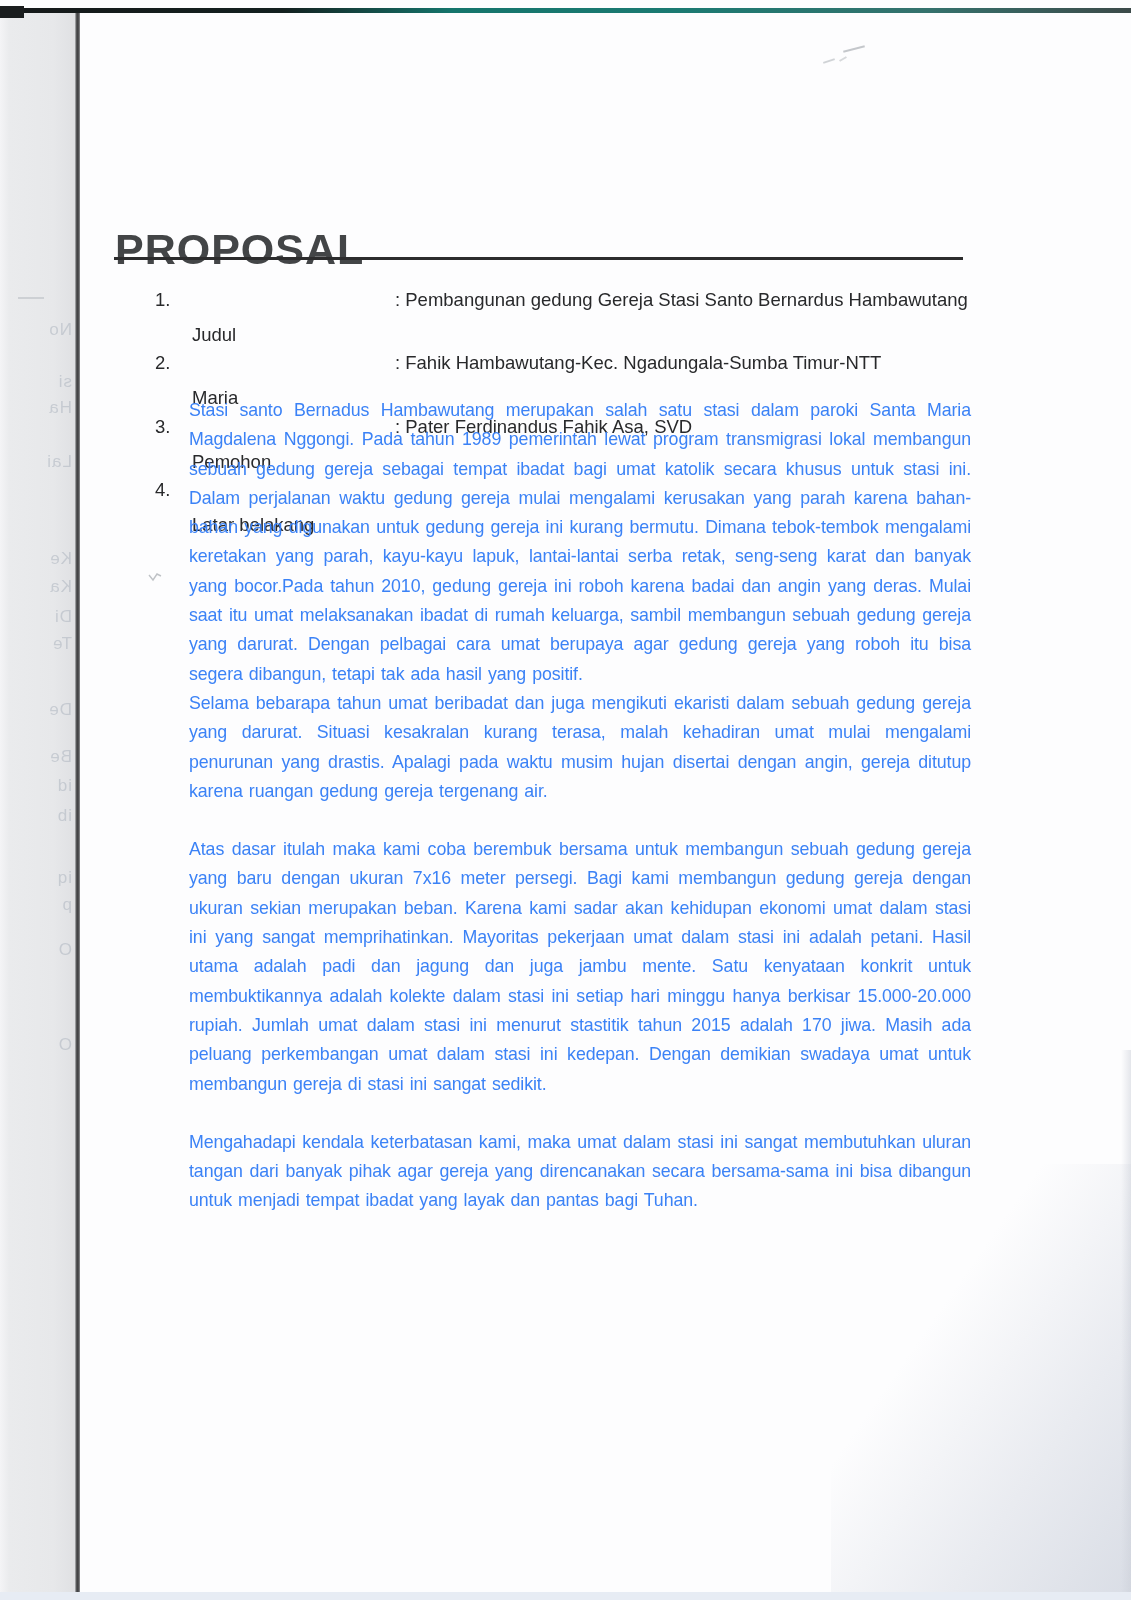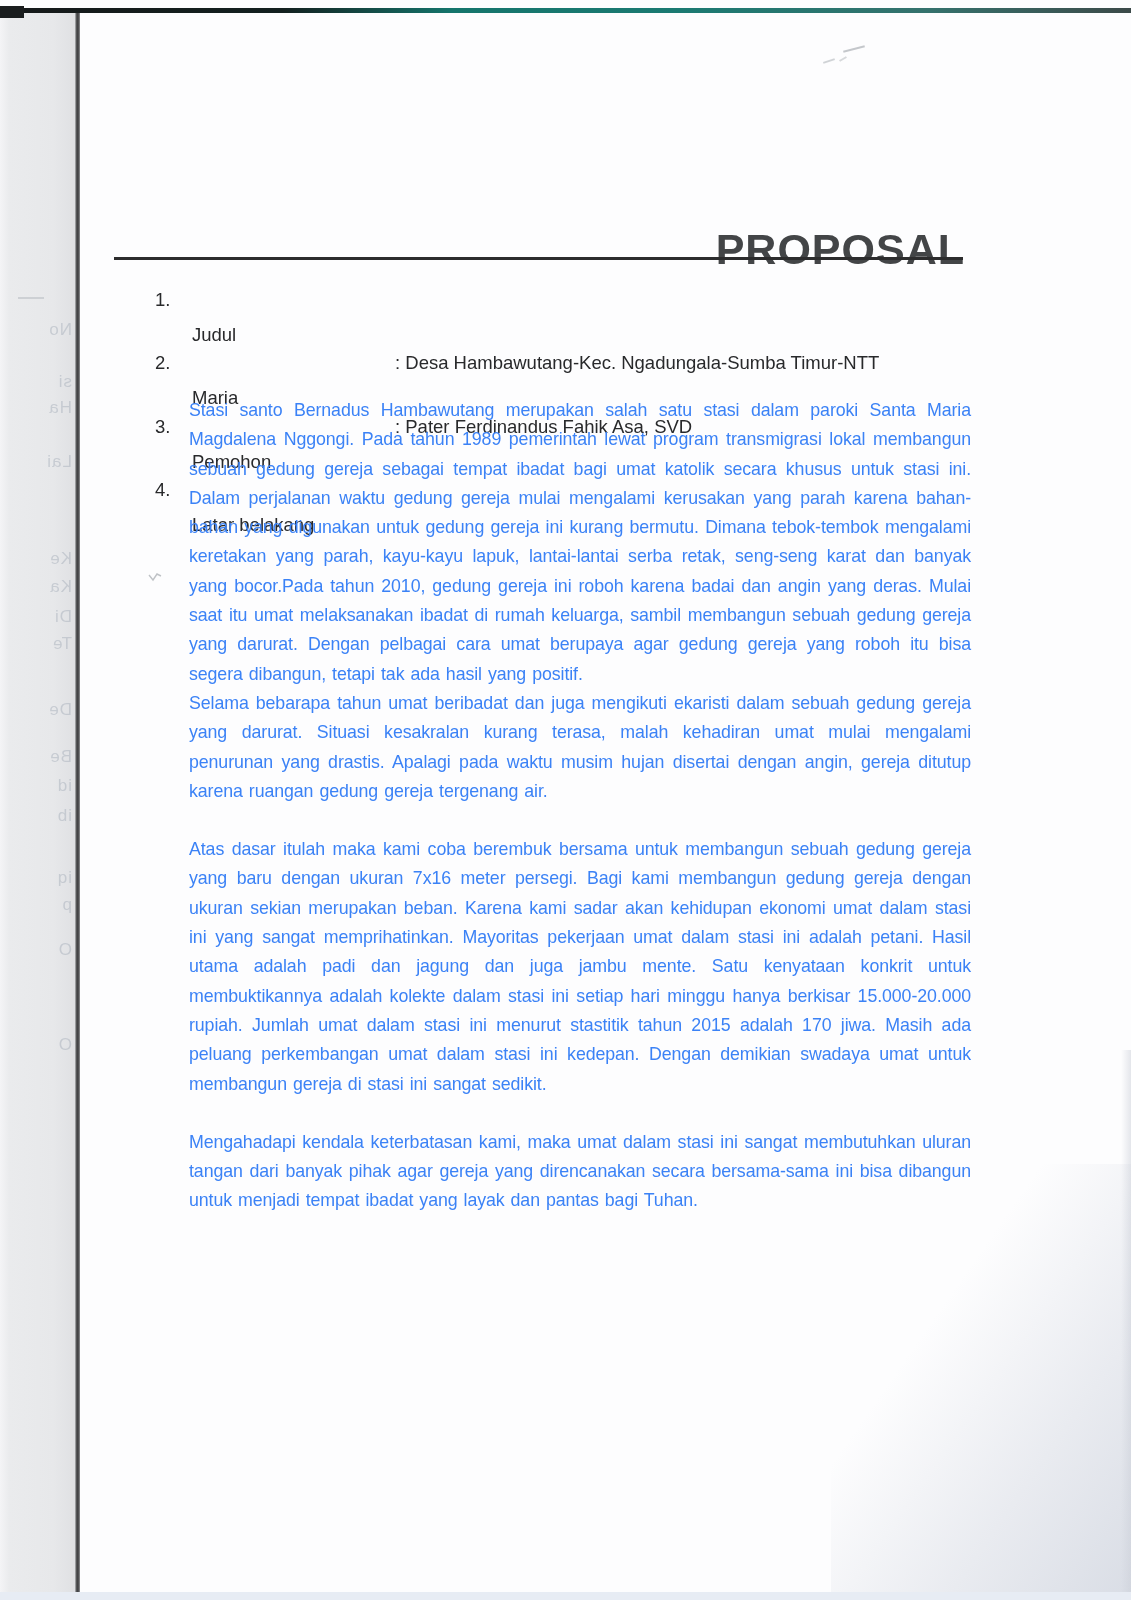--- a/index.html
+++ b/index.html
@@ -47,21 +47,21 @@
   .right-edge-shade{
     position:absolute;right:0;top:1050px;width:10px;height:545px;
     background:linear-gradient(to right,rgba(210,214,222,0),rgba(203,207,216,.5));
   }
   .bottom-strip{
     position:absolute;left:0;right:0;bottom:0;height:8px;background:#e7ecf4;
   }
   
   .doc-title{
     position:absolute;top:197px;left:115px;width:850px;
-    text-align:right;font-size:43px;line-height:1.1;font-weight:600;
+    text-align:left;font-size:43px;line-height:1.1;font-weight:600;
     letter-spacing:1px;color:#434547;
   }
   .title-rule{
     position:absolute;top:257px;left:114px;width:849px;height:3px;
     background:#2c2c2d;border:none;margin:0;
   }
   .fields{
     position:absolute;top:286px;left:155px;width:820px;
     font-size:18.5px;line-height:28.3px;color:#28292b;
   }
@@ -114,25 +114,26 @@
 <div class="right-edge-shade"></div>
 <div class="bottom-strip"></div>
 
 <h1 class="doc-title">PROPOSAL</h1>
 <hr class="title-rule">
 
 <div class="fields">
   <div class="field-row">
     <span class="field-no">1.</span>
     <span class="field-label">Judul</span>
+    <span class="field-value">: Pembangunan gedung Gereja Stasi Santo Bernardus Hambawutang</span>
   </div>
   <div class="field-row">
     <span class="field-no">2.</span>
     <span class="field-label">Maria</span>
-    <span class="field-value">: Desa Hambawutang-Kec. Ngadungala-Sumba Timur-NTT</span>
+    <span class="field-value">: Fahik Hambawutang-Kec. Ngadungala-Sumba Timur-NTT</span>
   </div>
   <div class="field-row">
     <span class="field-no">3.</span>
     <span class="field-label">Pemohon</span>
     <span class="field-value">: Pater Ferdinandus Fahik Asa, SVD</span>
   </div>
   <div class="field-row">
     <span class="field-no">4.</span>
     <span class="field-label">Latar belakang</span>
     <span class="field-value"></span>

